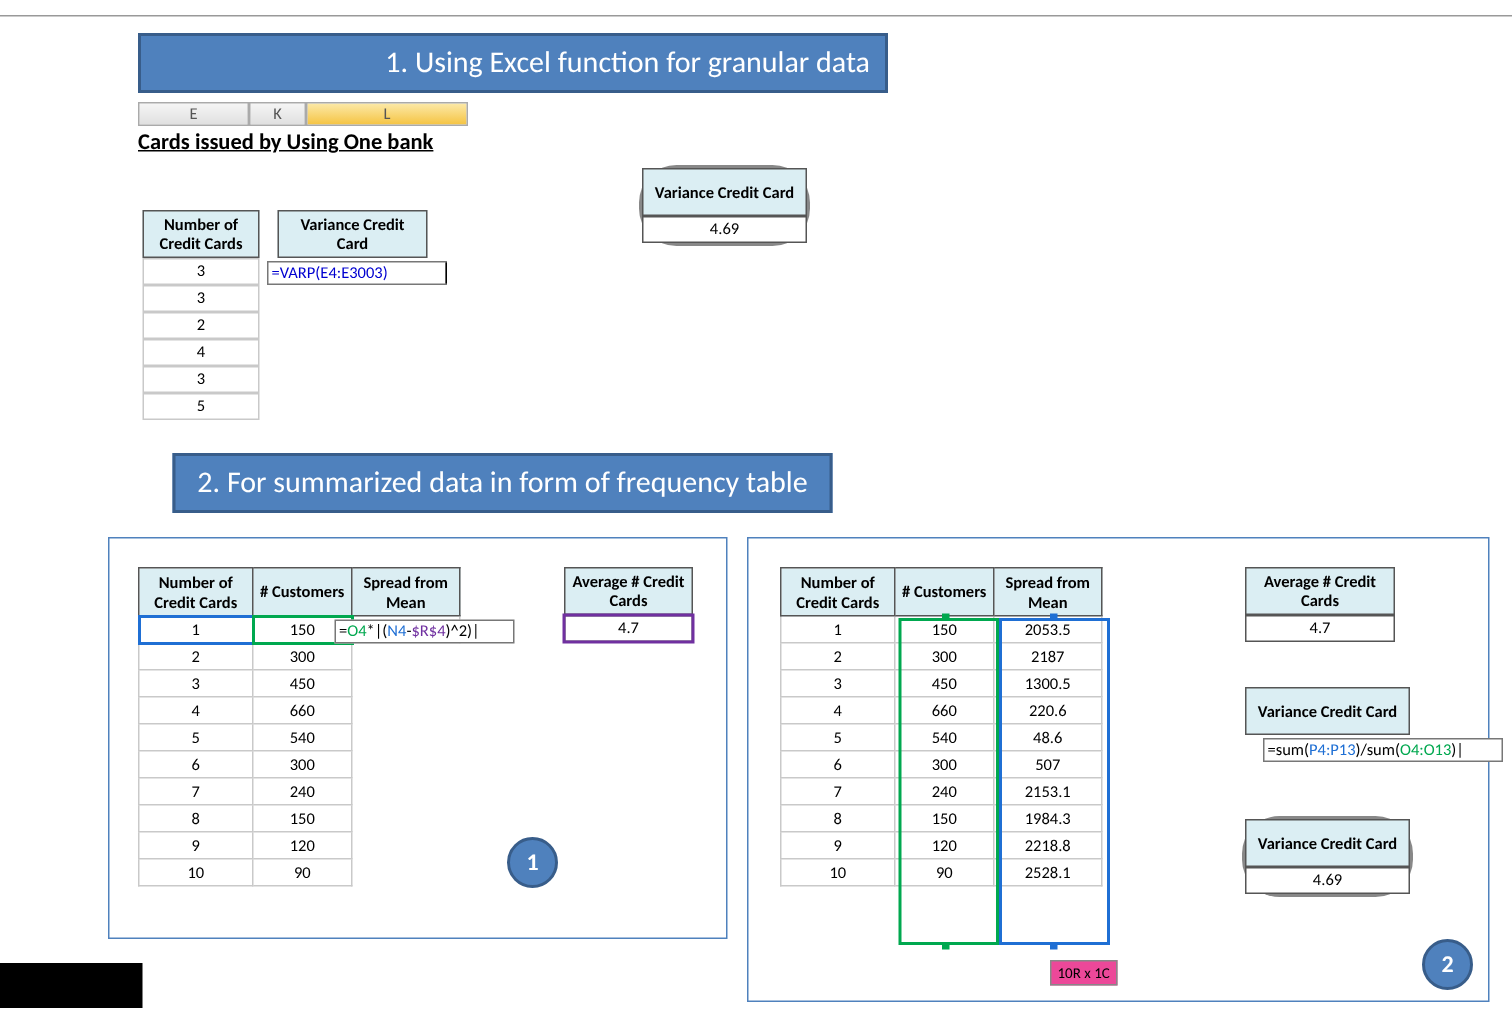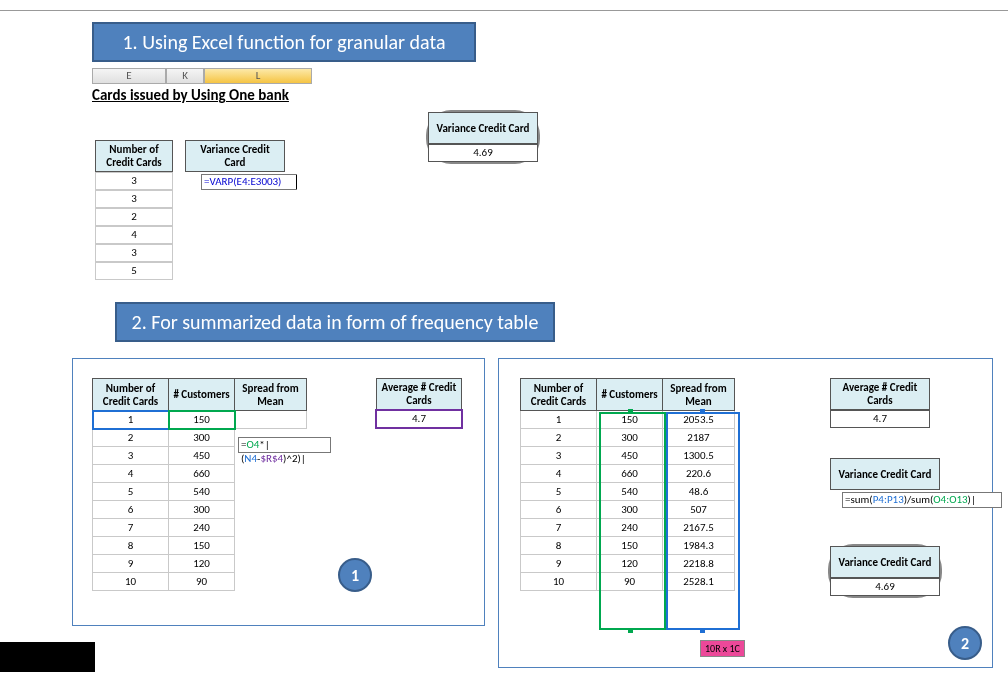--- a/index.html
+++ b/index.html
@@ -20,21 +20,21 @@
   }
   .banner {
     position: absolute;
     background: #4f81bd;
     border: 2px solid #385d8a;
     color: #fff;
     font-size: 20px;
     text-align: center;
     padding: 6px 10px;
   }
-  #banner1 { top: 22px; left: 92px; width: 384px; }
+  #banner1 { top: 22px; left: 92px; width: 500px; text-align: right; }
   #banner2 { top: 302px; left: 115px; width: 440px; }
 
   .colhdr-row {
     position: absolute;
     top: 68px; left: 92px;
     display: flex;
   }
   .colhdr {
     background: linear-gradient(#f5f5f5,#e0e0e0);
     border: 1px solid #aaa;
@@ -86,21 +86,21 @@
   .formula-box {
     position: absolute;
     font-family: Calibri, monospace;
     font-size: 11px;
     border: 1px solid #777;
     background: #fff;
     padding: 0 2px;
     height: 16px;
     line-height: 14px;
   }
-  #fbox1 { top: 174px; left: 201px; width: 96px; color: #0000d0; }
+  #fbox1 { top: 174px; left: 178px; width: 120px; color: #0000d0; }
   #fbox1::after {
     content:"";
     position:absolute; right:-1px; top:0; bottom:0; width:1px;
     background:#000; animation: blink 1s steps(1) infinite;
   }
   @keyframes blink { 50% { opacity: 0; } }
 
   #varcard2 { top: 112px; left: 428px; width: 110px; }
   #varcard2 .cellhdr { height: 32px; }
   #varcard2 .cell { border: 1px solid #555; }
@@ -154,21 +154,21 @@
   #grid-left th:nth-child(2){ width:66px;}
   #grid-left th:nth-child(3){ width:72px;}
   #avgL { top: 378px; left: 376px; width: 86px; }
   #avgL .cellhdr { height:32px; }
   #avgL .cell { border:1px solid #555;}
 
   .sel-green { outline: 2px solid #00a84f; outline-offset:-1px; }
   .sel-purple { outline: 2px solid #7030a0; outline-offset:-1px; }
   .sel-blue { outline: 2px solid #1f6fd4; outline-offset:-1px; }
 
-  #fbox2 { top: 413px; left: 238px; width: 93px; margin-top: 24px; }
+  #fbox2 { top: 413px; left: 223px; width: 120px; }
   #fbox2 .o4 { color:#00a84f;}
   #fbox2 .n4 { color:#1f6fd4;}
   #fbox2 .r4 { color:#7030a0;}
 
   
   #grid-right { top: 378px; left: 520px; }
   #grid-right th { height: 32px; width: 76px; }
   #grid-right th:nth-child(2){ width:66px;}
   #grid-right th:nth-child(3){ width:72px;}
   #avgR { top: 378px; left: 830px; width: 100px; }
@@ -358,21 +358,21 @@
         <td>48.6</td>
       </tr>
   <tr>
         <td>6</td>
         <td>300</td>
         <td>507</td>
       </tr>
   <tr>
         <td>7</td>
         <td>240</td>
-        <td>2167.5</td>
+        <td>2153.1</td>
       </tr>
   <tr>
         <td>8</td>
         <td>150</td>
         <td>1984.3</td>
       </tr>
   <tr>
         <td>9</td>
         <td>120</td>
         <td>2218.8</td>

